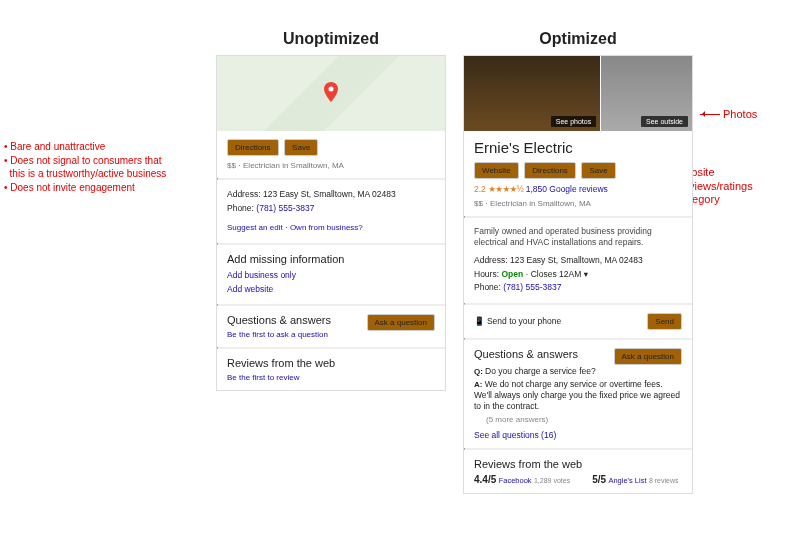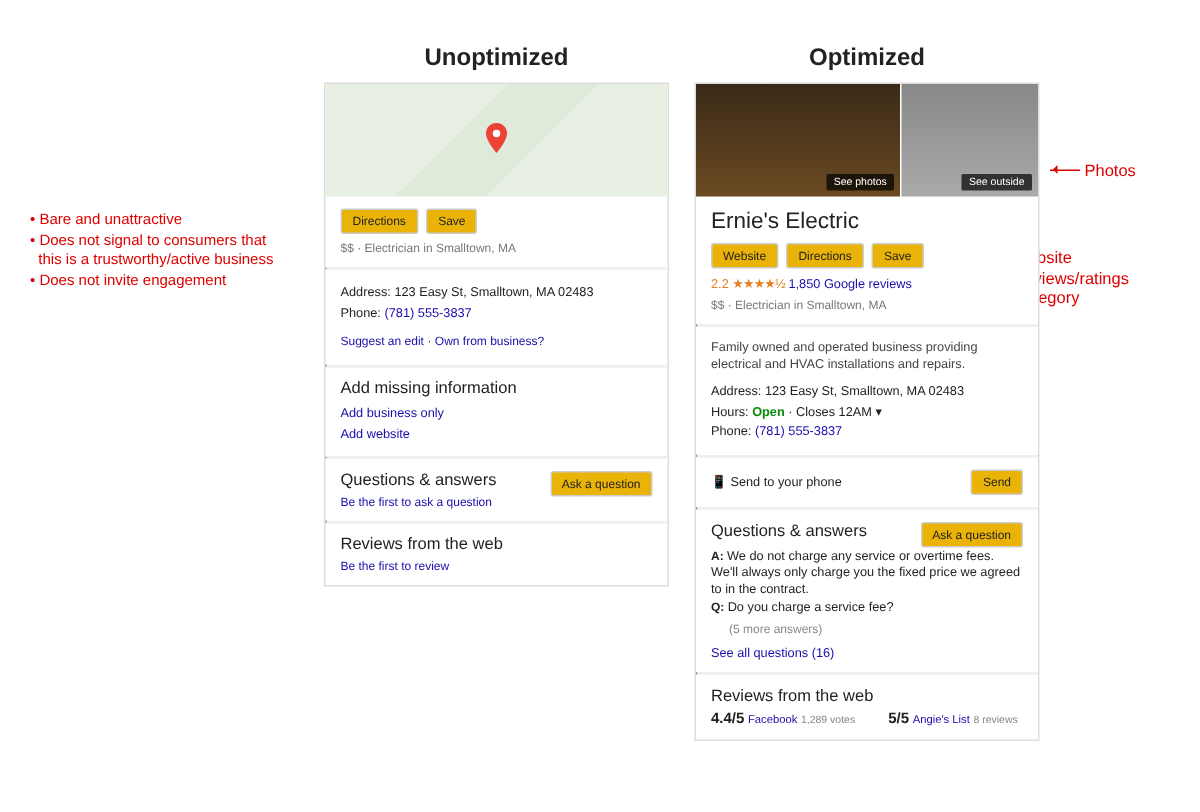--- a/index.html
+++ b/index.html
@@ -12,21 +12,21 @@
     font-size: 9px;
     color: #222;
   }
   .col-heading {
     font-weight: bold;
     font-size: 16px;
     text-align: center;
     position: absolute;
   }
   
-  .red { color: #d00; margin-left: 16px; }
+  .red { color: #d00; }
   .ann-list {
     position: absolute;
     left: 4px;
     top: 140px;
     font-size: 10px;
     line-height: 1.35;
   }
   .ann-list li { list-style: none; }
   .ann-list li::before { content: "• "; }
 
@@ -90,21 +90,21 @@
     font-size: 7px;
     padding: 2px 5px;
     border-radius: 1px;
   }
 
   .pad { padding: 8px 10px; }
   .biz-name { font-size: 15px; font-weight: normal; margin-bottom: 6px; }
   .btn {
     display: inline-block;
     border: 1px solid #ccc;
-    background: #eab308;
+    background: #a16207;
     font-size: 8px;
     padding: 3px 7px;
     border-radius: 2px;
     margin-right: 3px;
     cursor: pointer;
   }
   .btn.right { float: right; margin-right: 0; }
   .subline { color: #777; font-size: 8px; margin-top: 5px; }
   .rating-line { margin-top: 5px; font-size: 8.5px; }
   .rating-num { color: #e67e22; }
@@ -232,22 +232,22 @@
   <div class="pad sendrow">
     <span style="font-size:8.5px">📱 <span>Send to your phone</span></span>
     <span class="btn" style="margin:0">Send</span>
   </div>
   <hr class="sep">
   <div class="pad">
     <div class="clearfix">
       <span class="btn right">Ask a question</span>
       <div class="section-title">Questions &amp; answers</div>
     </div>
+    <div class="kv qa-q"><span>Do you charge a service fee?</span></div>
     <div class="kv qa-a" style="line-height:1.3"><span>We do not charge any service or overtime fees. We'll always only charge you the fixed price we agreed to in the contract.</span></div>
-    <div class="kv qa-q"><span>Do you charge a service fee?</span></div>
     <div class="muted" style="margin:3px 0 0 12px">(5 more answers)</div>
     <div class="link" style="font-size:8.5px; margin-top:6px;">See all questions (16)</div>
   </div>
   <hr class="sep">
   <div class="pad">
     <div class="section-title">Reviews from the web</div>
     <div class="webrev">
       <div>
         <span class="score">4.4/5</span>
         <span class="link" style="font-size:7.5px">Facebook</span>

